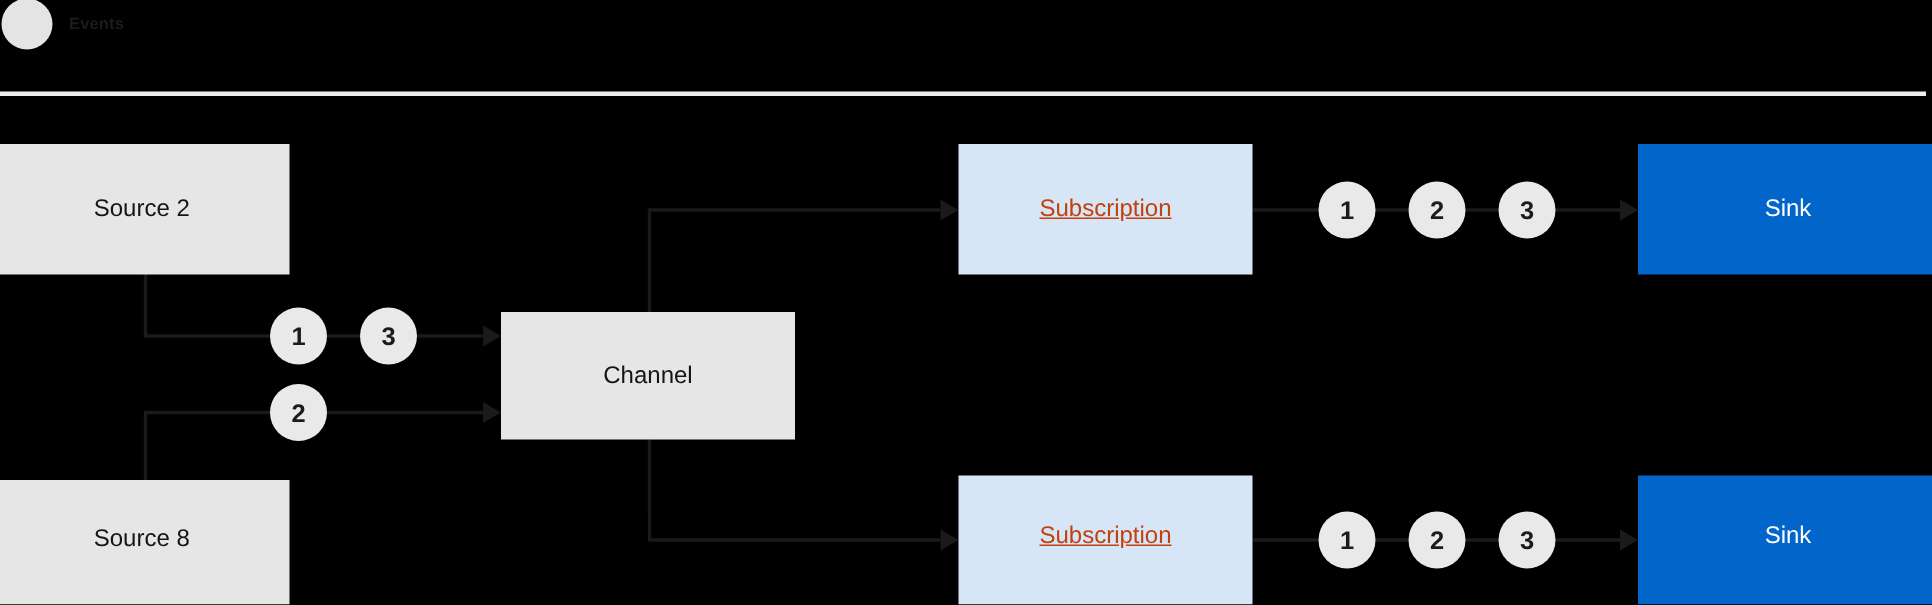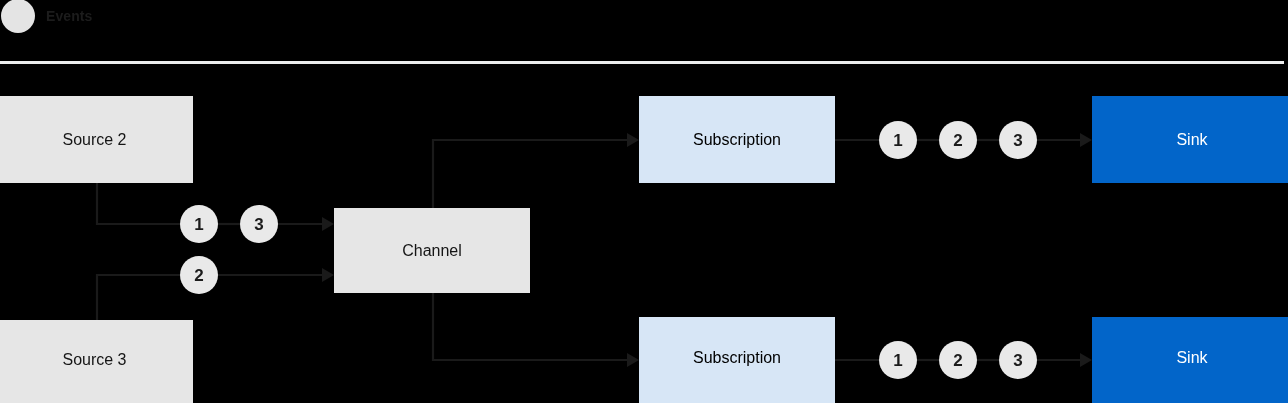--- a/index.html
+++ b/index.html
@@ -31,21 +31,21 @@
     top: -1px;
     width: 34px;
     height: 34px;
     border-radius: 50%;
     background: #e4e4e4;
   }
   #legend-label {
     position: absolute;
     left: 46px;
     top: 4px;
-    font-size: 14px;
+    font-size: 11px;
     font-weight: 700;
     color: #1c1c1c;
     letter-spacing: 0.1px;
     line-height: 24px;
   }
   #header-rule {
     position: absolute;
     left: 0px;
     top: 61px;
     width: 1284px;
@@ -62,21 +62,22 @@
     box-sizing: border-box;
     font-size: 16px;
     line-height: 20px;
   }
   .node-source, .node-channel {
     background: #e6e6e6;
     color: #151515;
   }
   .node-subscription {
     background: #d7e6f6;
-    color: #000000;
+    color: #c2410c;
+    text-decoration: underline;
   }
   .node-sink {
     background: #0265c9;
     color: #ffffff;
   }
 
   
   #wires {
     position: absolute;
     left: 0;
@@ -150,21 +151,21 @@
     <path class="wire" d="M 976 360 L 999 360"></path>
     <path class="wire" d="M 1036 360 L 1080 360"></path>
     <polygon class="arrowhead" points="1080,353 1092,360 1080,367"></polygon>
   </svg>
 
   <div class="node node-source" style="left:-4px; top:96px; width:197px; height:87px;">
     <span>Source 2</span>
   </div>
 
   <div class="node node-source" style="left:-4px; top:320px; width:197px; height:87px;">
-    <span style="position:relative; top:-4px;">Source 3</span>
+    <span style="position:relative; top:-4px;">Source 8</span>
   </div>
 
   <div class="node node-channel" style="left:334px; top:208px; width:196px; height:85px;">
     <span>Channel</span>
   </div>
 
   <div class="node node-subscription" style="left:639px; top:96px; width:196px; height:87px;">
     <span>Subscription</span>
   </div>
 

